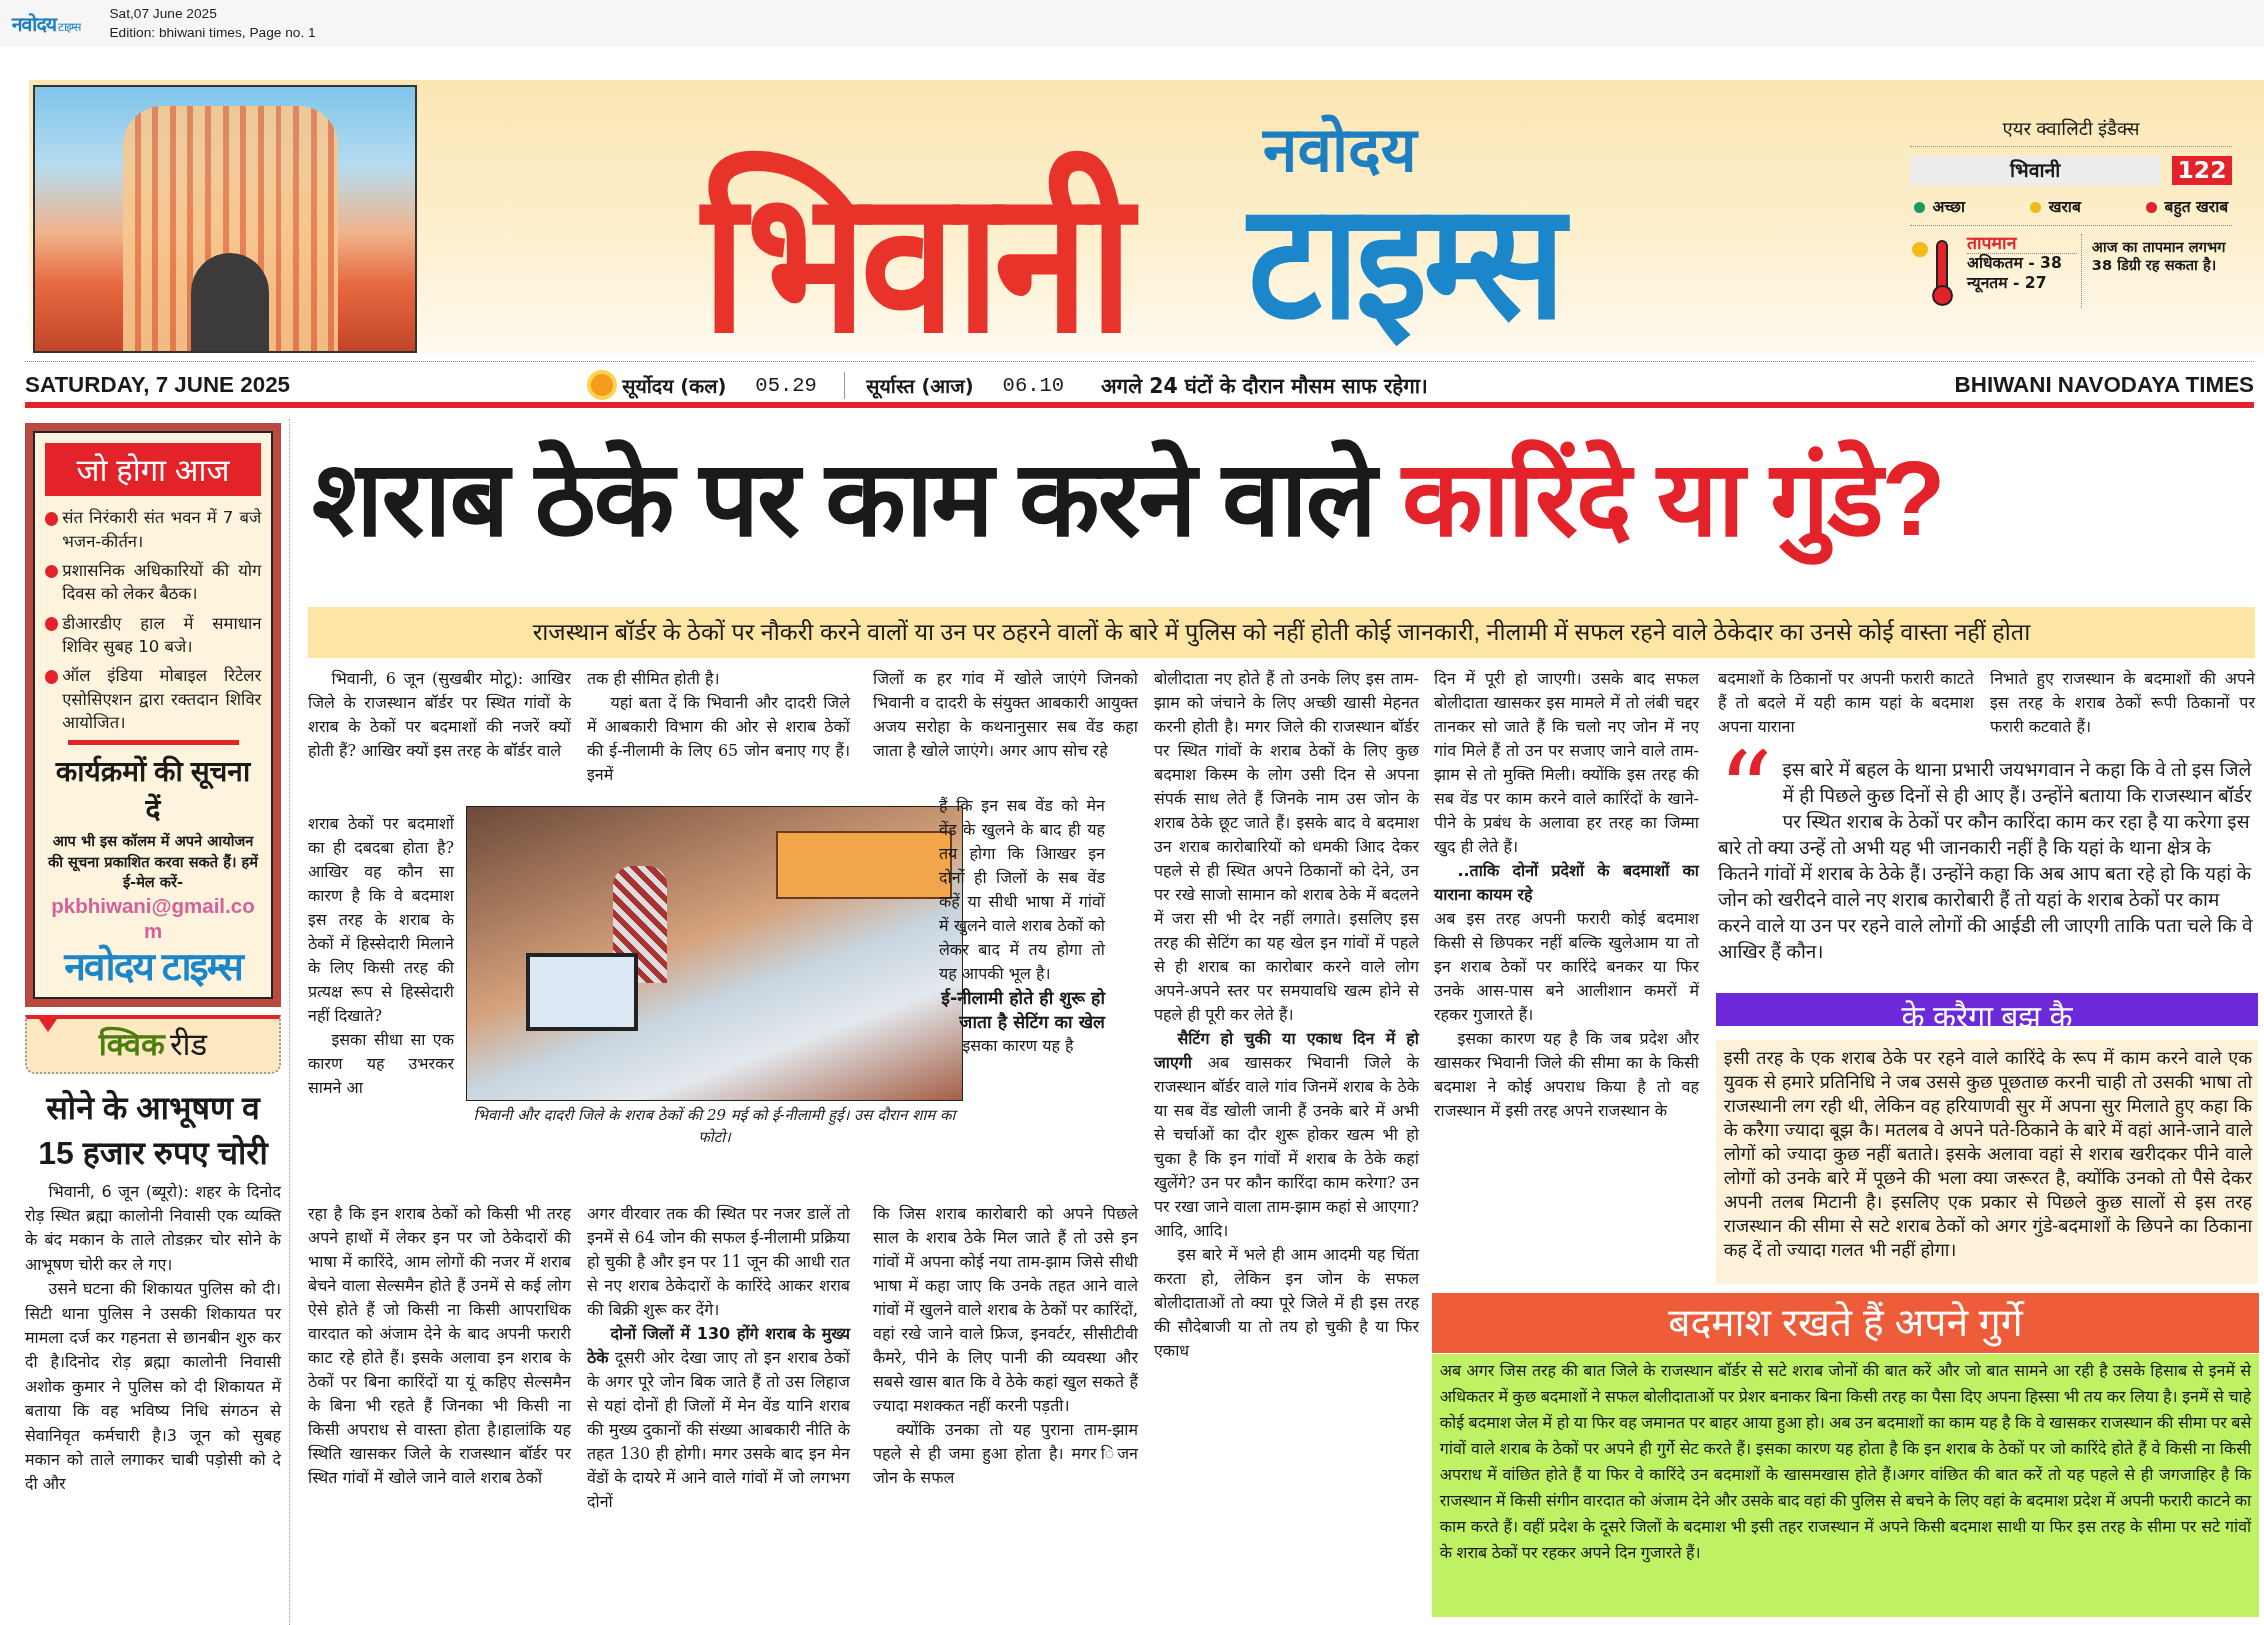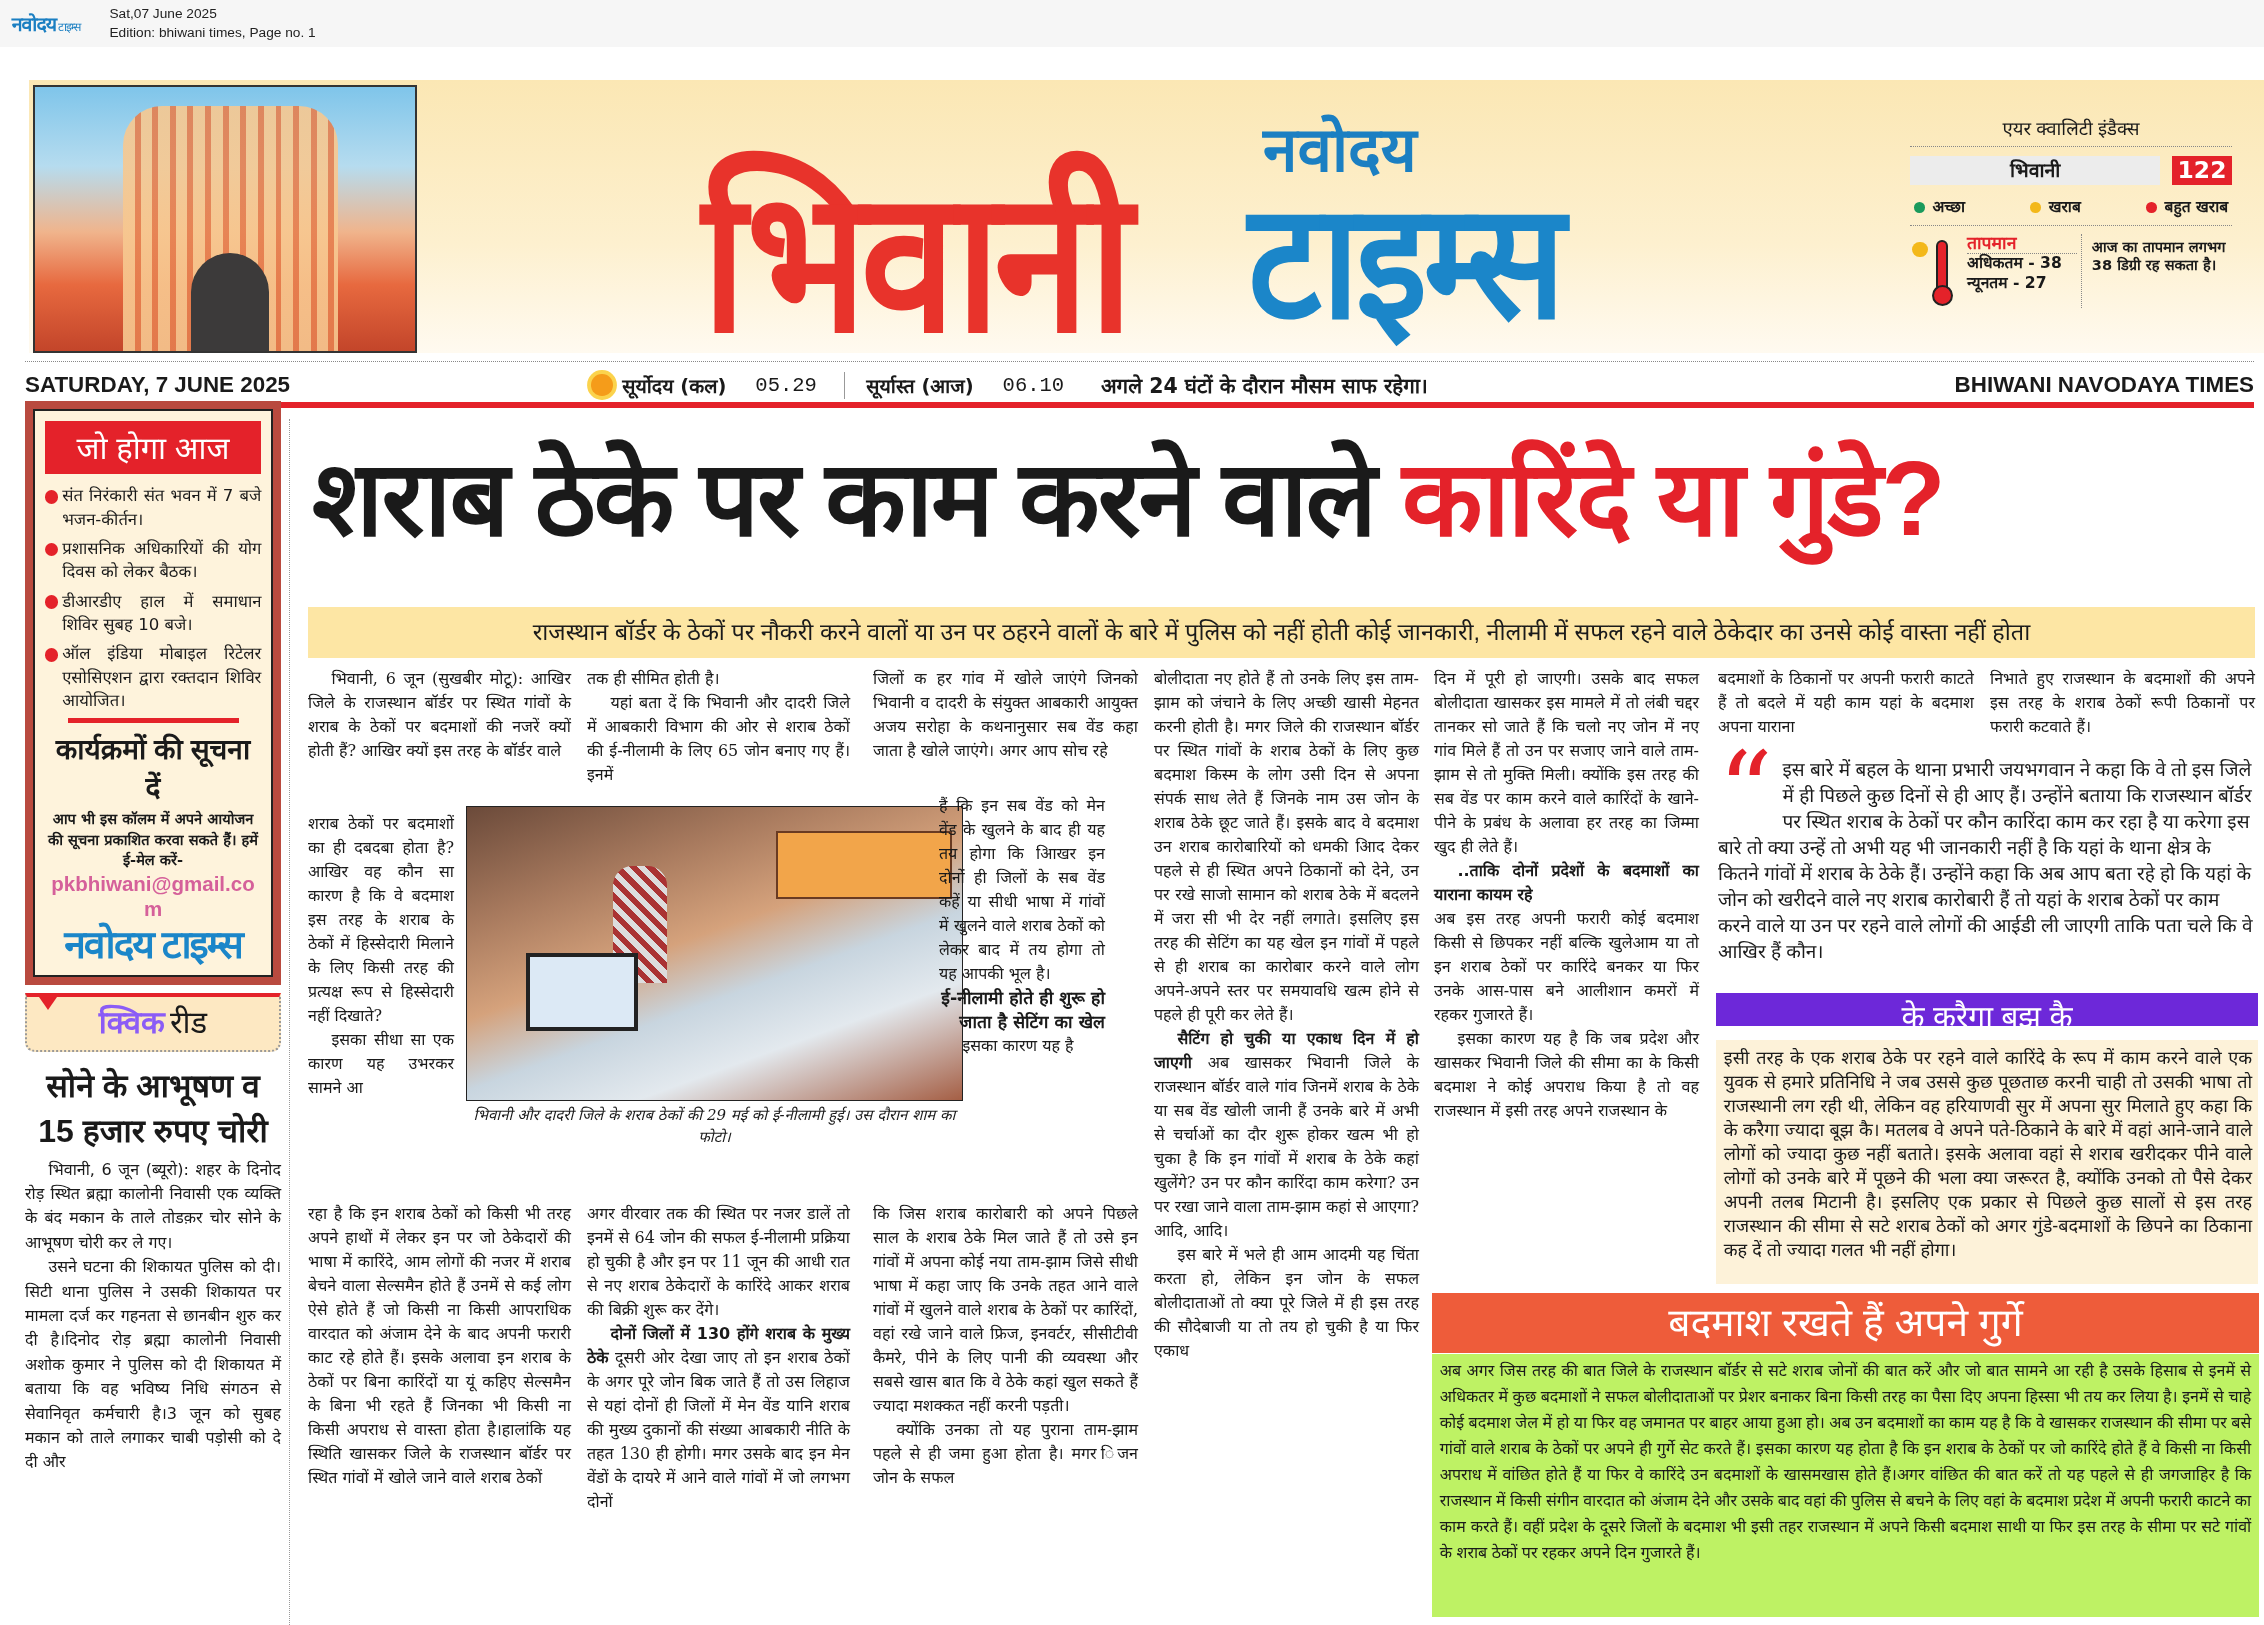--- a/index.html
+++ b/index.html
@@ -44,35 +44,35 @@
   .datebar::after { content: ""; position: absolute; left: 0; right: 0; bottom: 0; height: 5.9px; background: #e4222a; }
   .datebar .date { font-family: "Liberation Sans", sans-serif; font-size: 22.4px; width: 566px; }
   .datebar .sun-icon { width: 21.5px; height: 21.5px; border-radius: 50%; background: #f59c1a; box-shadow: 0 0 0 3.9px #fbd34d; margin-right: 9.8px; }
   .datebar .sr { font-size: 19.5px; margin-right: 29px; }
   .datebar .num { font-family: "Liberation Mono", monospace; font-weight: normal; font-size: 20.5px; margin-right: 27px; }
   .datebar .sep { width: 1px; height: 27px; background: #999; margin-right: 21.5px; }
   .datebar .weather { font-size: 20.5px; margin-left: 9.8px; }
   .datebar .paper { margin-left: auto; font-family: "Liberation Sans", sans-serif; font-size: 22.4px; }
 
   
-  .sidebar { position: absolute; left: 25px; top: 401px; width: 256px; }
+  .sidebar { position: absolute; left: 25px; top: 423px; width: 256px; }
   .events-box { background: #b94a3f; padding: 7.8px; }
   .events-inner { background: #fef3dc; border: 2px solid #222; padding: 9.8px 9.8px 7.8px; }
   .events-inner .head { background: #e4222a; color: #fff; font-size: 31px; text-align: center; font-family: "Liberation Sans", sans-serif; padding: 5.9px 0; }
   .events-inner ul { list-style: none; margin-top: 9.8px; }
   .events-inner li { font-size: 16.6px; line-height: 23.4px; margin-bottom: 5.9px; position: relative; padding-left: 17.6px; text-align: justify; }
   .events-inner li::before { content: ""; position: absolute; left: 0; top: 5.9px; width: 13.7px; height: 13.7px; border-radius: 50%; background: #e4222a; }
   .events-inner .rule { width: 171px; height: 4.9px; background: #e4222a; margin: 5.9px auto 5.9px; }
   .events-inner .notice-title { font-size: 28px; font-weight: bold; text-align: center; font-family: "Liberation Sans", sans-serif; }
   .events-inner .notice-text { font-size: 14.6px; font-weight: bold; text-align: center; line-height: 20.5px; margin-top: 3.9px; }
   .events-inner .email { color: #d5609a; font-weight: bold; font-size: 20.5px; text-align: center; line-height: 25px; font-family: "Liberation Sans", sans-serif; }
   .events-inner .logo2 { color: #1b86c9; font-size: 39px; font-weight: bold; text-align: center; font-family: "Liberation Sans", sans-serif; letter-spacing: -2px; line-height: 47px; }
   .quick { margin-top: 7.8px; border-top: 4.9px solid #e4222a; background: #fde8c2; border-left: 2px dotted #999; border-right: 2px dotted #999; border-bottom: 2px dotted #999; border-radius: 0 0 9.8px 9.8px; height: 59px; text-align: center; position: relative; }
   .quick .tri { position: absolute; left: 11.7px; top: 0; width: 0; height: 0; border-left: 9.8px solid transparent; border-right: 9.8px solid transparent; border-top: 13.7px solid #e4222a; }
-  .quick .q1 { color: #8b5cf6; font-weight: bold; font-size: 31px; font-family: "Liberation Sans", sans-serif; line-height: 51px; }
+  .quick .q1 { color: #4d7c0f; font-weight: bold; font-size: 31px; font-family: "Liberation Sans", sans-serif; line-height: 51px; }
   .quick .q2 { font-size: 31px; font-family: "Liberation Sans", sans-serif; }
   .brief h3 { font-size: 32px; text-align: center; line-height: 45px; margin-top: 11.7px; font-family: "Liberation Sans", sans-serif; }
   .brief p { font-size: 16px; line-height: 24.4px; text-align: justify; margin-top: 3.9px; }
   .vrule { position: absolute; left: 289px; top: 419px; width: 0; height: 1206px; border-left: 1px dotted #999; }
 
   
   .headline { position: absolute; left: 312px; top: 435px; width: 1941px; font-family: "Liberation Sans", sans-serif; font-weight: bold; font-size: 105px; line-height: 127px; letter-spacing: -2px; white-space: nowrap; }
   .headline .red { color: #e4222a; }
   .subhead { position: absolute; left: 308px; top: 607px; width: 1947px; height: 51px; background: #fde6a4; font-family: "Liberation Sans", sans-serif; font-size: 23.4px; line-height: 51px; text-align: center; white-space: nowrap; overflow: hidden; }
 

